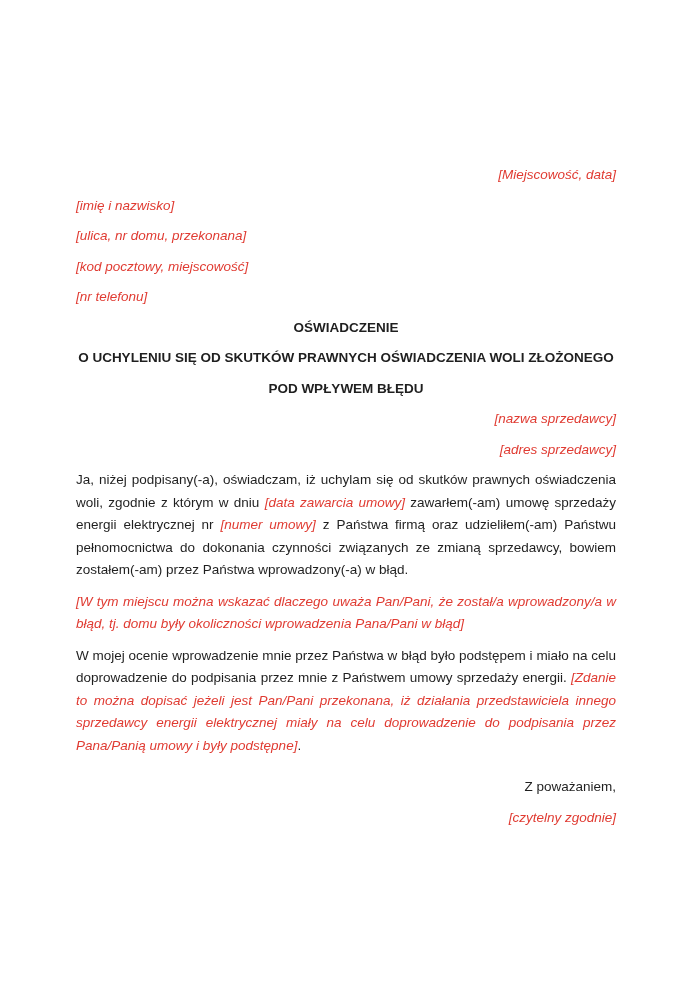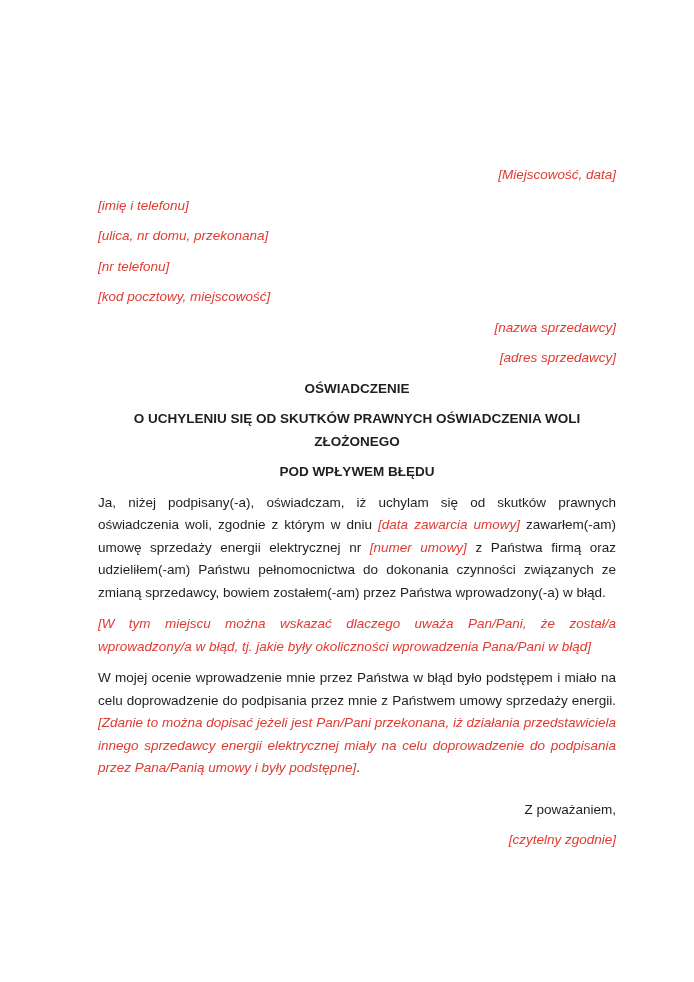--- a/index.html
+++ b/index.html
@@ -7,21 +7,21 @@
     padding: 0;
     background: #ffffff;
   }
   .page {
     position: relative;
     width: 694px;
     height: 982px;
     margin: 0 auto;
     background: #ffffff;
     box-sizing: border-box;
-    padding: 164px 78px 0 98px;
+    padding: 164px 78px 0 76px;
     font-family: "Liberation Sans", sans-serif;
     font-size: 13.5px;
     color: #1f1f1f;
     overflow: hidden;
   }
   .line {
     line-height: 22.5px;
     margin: 0 0 8px 0;
   }
   .right { text-align: right; }
@@ -47,40 +47,40 @@
   }
 </style>
 </head>
 <body>
 
 <div class="page">
 
   <div class="line right ph">[Miejscowość, data]</div>
 
   <div>
-    <div class="line ph">[imię i telefonu]</div>
+    <div class="line ph">[imię i nazwisko]</div>
     <div class="line ph">[ulica, nr domu, przekonana]</div>
+    <div class="line ph">[kod pocztowy, miejscowość]</div>
     <div class="line ph">[nr telefonu]</div>
-    <div class="line ph">[kod pocztowy, miejscowość]</div>
-  </div>
-
-  <div>
-    <div class="line right ph">[nazwa sprzedawcy]</div>
-    <div class="line right ph">[adres sprzedawcy]</div>
   </div>
 
   <div>
     <div class="title-line">OŚWIADCZENIE</div>
     <div class="title-line">O UCHYLENIU SIĘ OD SKUTKÓW PRAWNYCH OŚWIADCZENIA WOLI ZŁOŻONEGO</div>
     <div class="title-line">POD WPŁYWEM BŁĘDU</div>
   </div>
 
+  <div>
+    <div class="line right ph">[nazwa sprzedawcy]</div>
+    <div class="line right ph">[adres sprzedawcy]</div>
+  </div>
+
   <div class="body-block">
       <p class="para"><span>Ja, niżej podpisany(-a), oświadczam, iż uchylam się od skutków prawnych oświadczenia woli, zgodnie z którym w dniu </span><span class="ph">[data zawarcia umowy]</span><span> zawarłem(-am) umowę sprzedaży energii elektrycznej nr </span><span class="ph">[numer umowy]</span><span> z Państwa firmą oraz udzieliłem(-am) Państwu pełnomocnictwa do dokonania czynności związanych ze zmianą sprzedawcy, bowiem zostałem(-am) przez Państwa wprowadzony(-a) w błąd.</span></p>
-      <p class="para"><span class="ph">[W tym miejscu można wskazać dlaczego uważa Pan/Pani, że został/a wprowadzony/a w błąd, tj. jakie były okoliczności wprowadzenia Pana/Pani w błąd]</span></p>
+      <p class="para"><span class="ph">[W tym miejscu można wskazać dlaczego uważa Pan/Pani, że został/a wprowadzony/a w błąd, tj. domu były okoliczności wprowadzenia Pana/Pani w błąd]</span></p>
       <p class="para"><span>W mojej ocenie wprowadzenie mnie przez Państwa w błąd było podstępem i miało na celu doprowadzenie do podpisania przez mnie z Państwem umowy sprzedaży energii. </span><span class="ph">[Zdanie to można dopisać jeżeli jest Pan/Pani przekonana, iż działania przedstawiciela innego sprzedawcy energii elektrycznej miały na celu doprowadzenie do podpisania przez Pana/Panią umowy i były podstępne]</span><span>.</span></p>
     </div>
 
   <div class="closing-block">
     <div class="line right">Z poważaniem,</div>
     <div class="line right ph">[czytelny zgodnie]</div>
   </div>
 
 </div>
 

